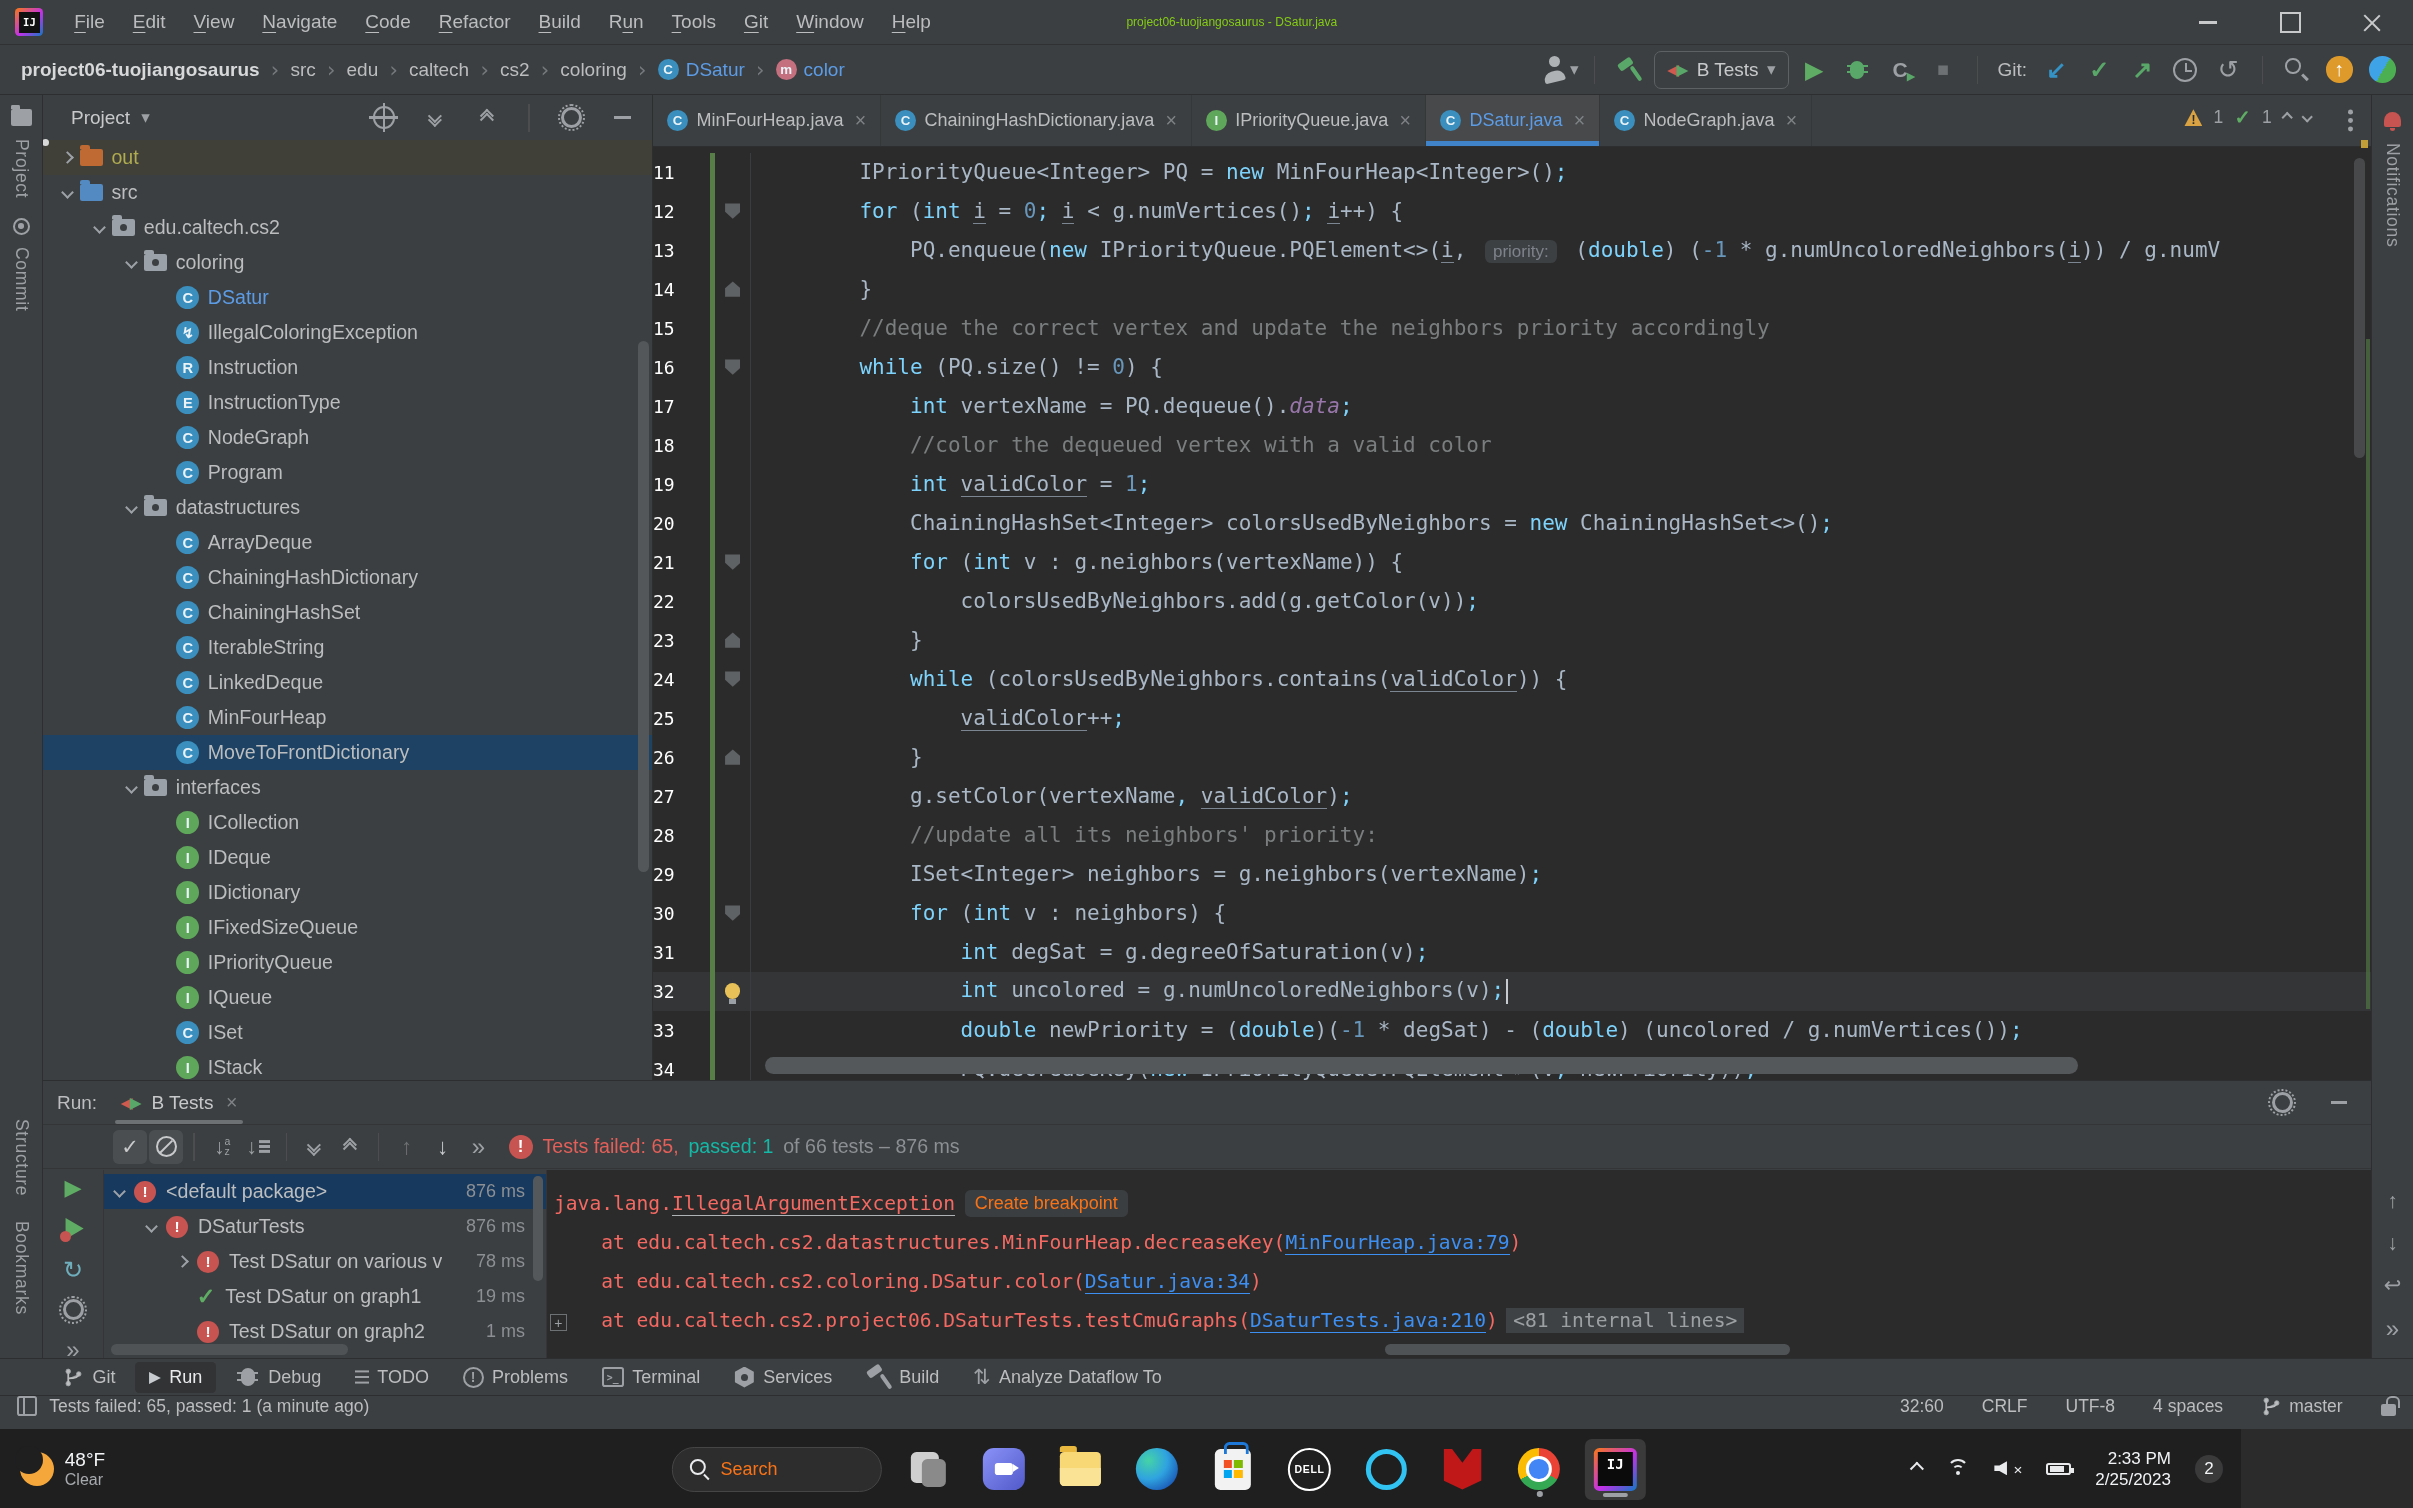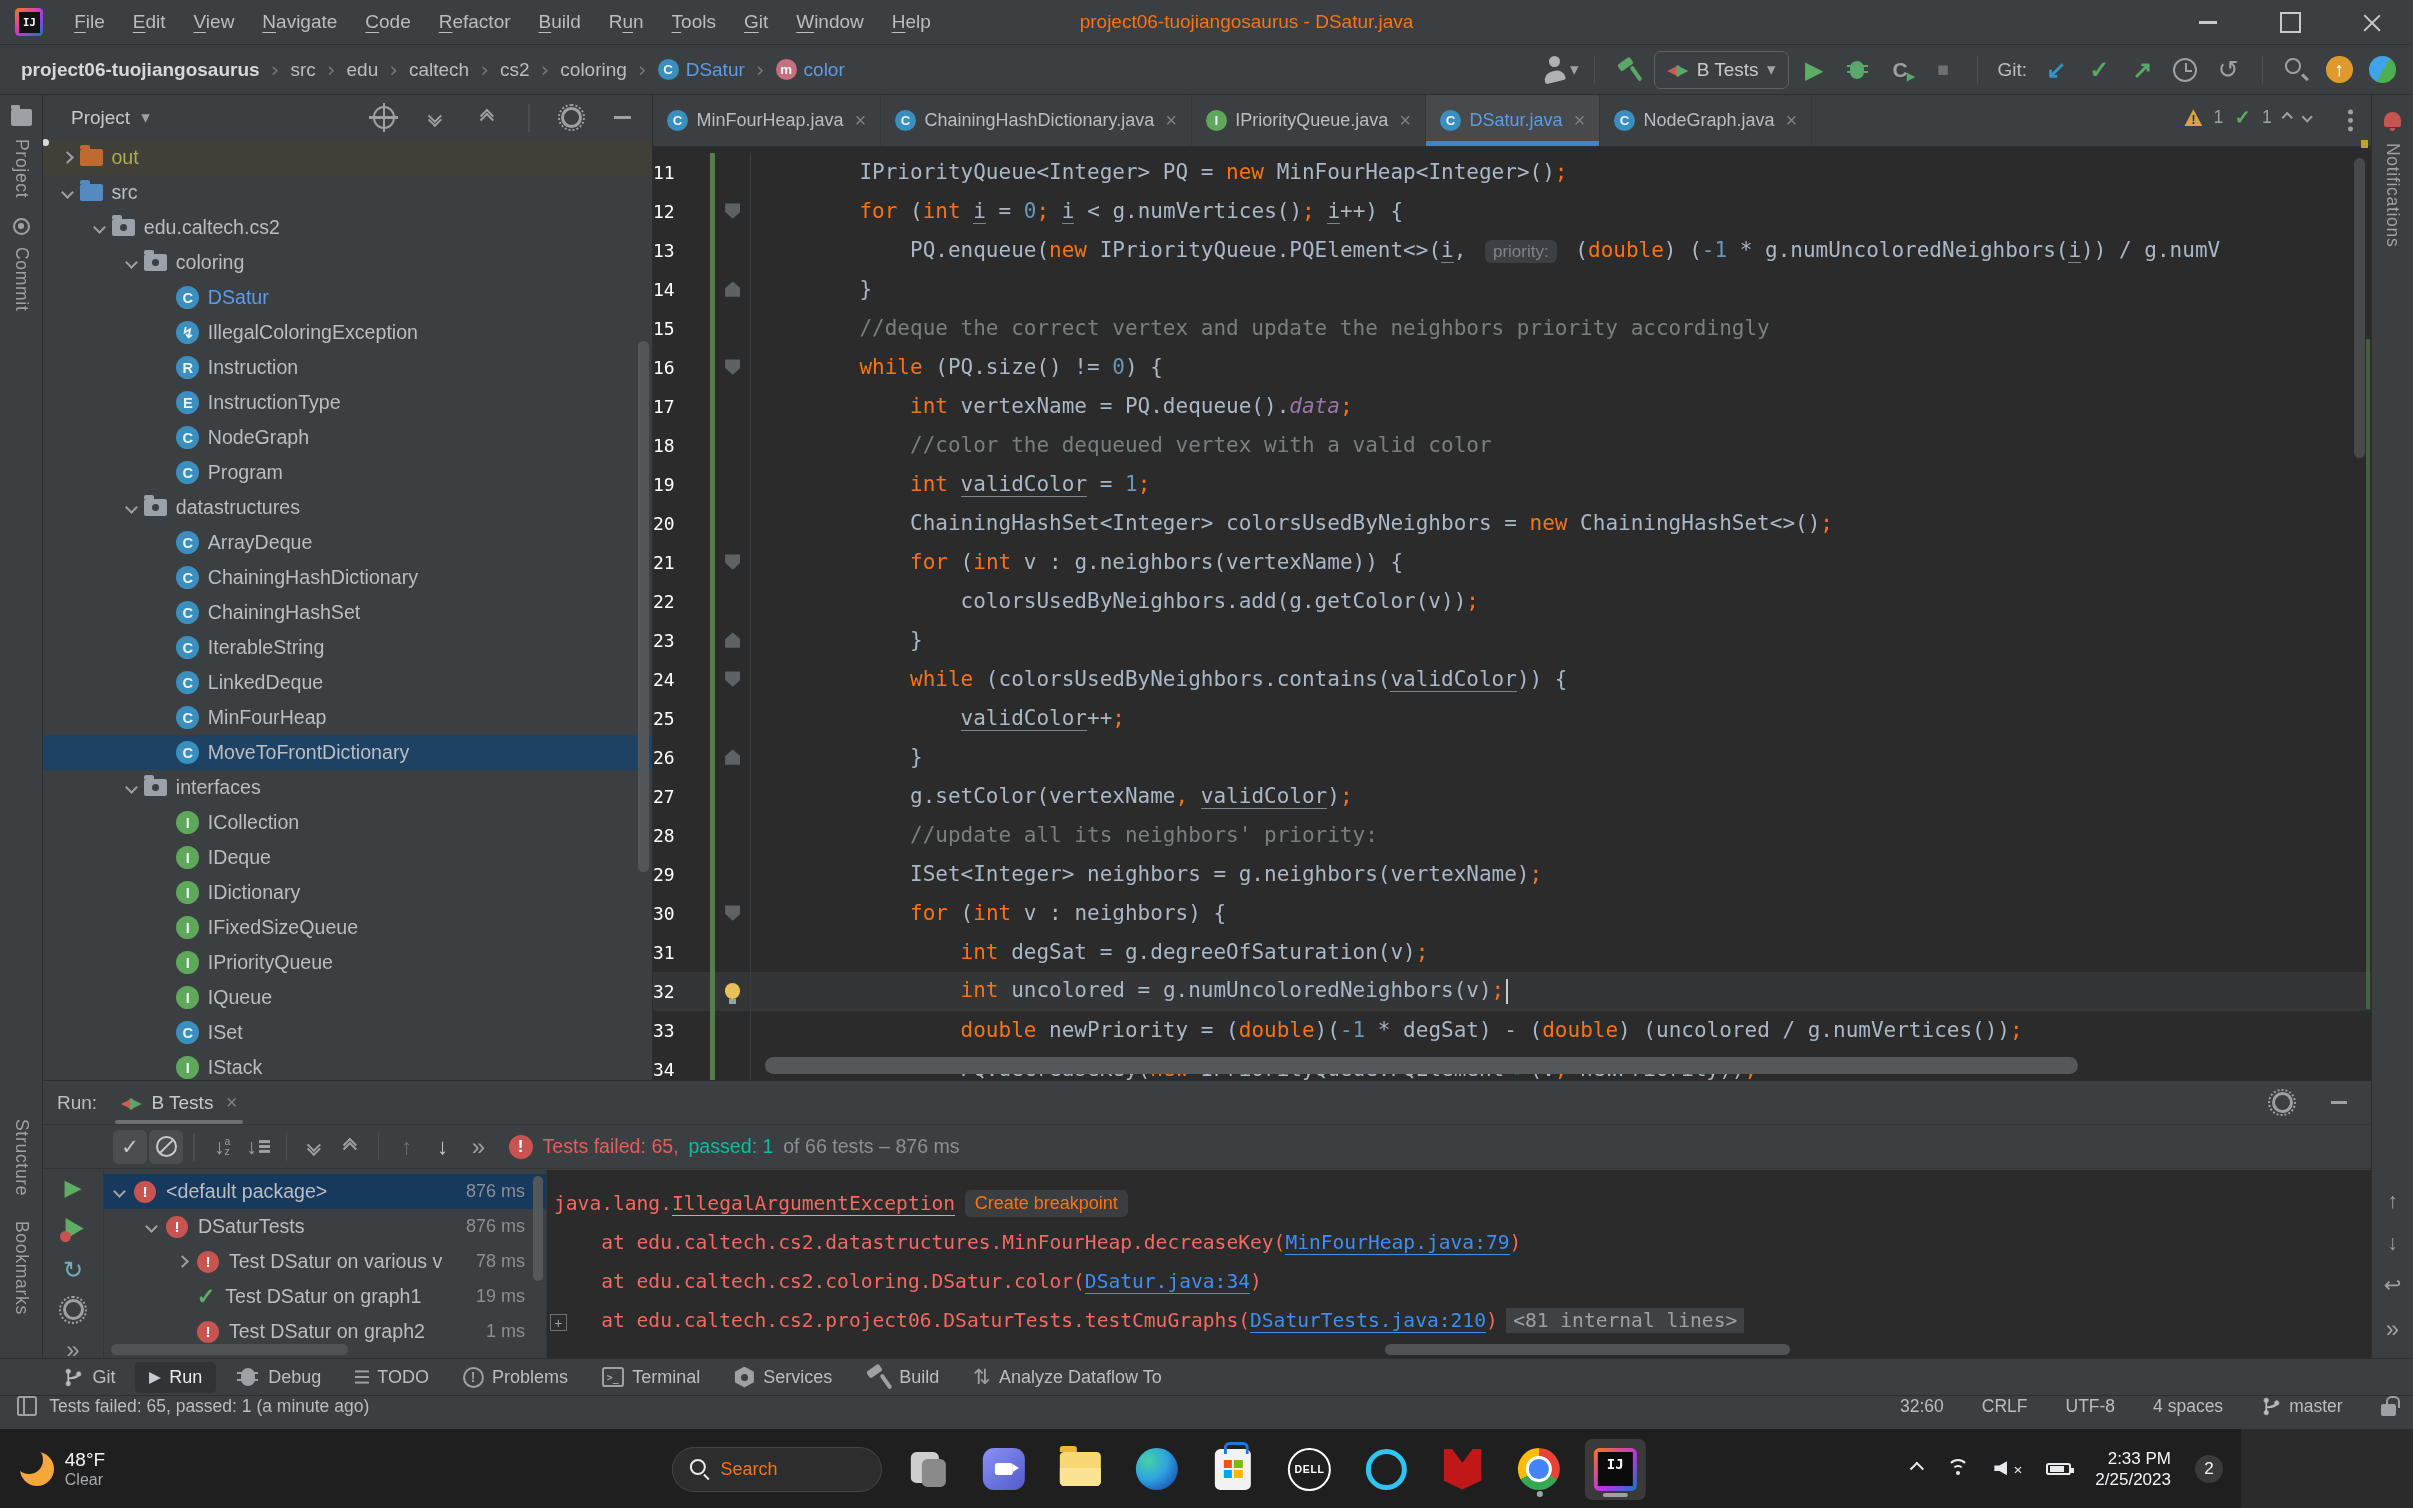--- a/index.html
+++ b/index.html
@@ -9,21 +9,21 @@
 .ic{display:inline-flex;align-items:center;justify-content:center;position:relative;flex:none}
 
 
 .titlebar{position:absolute;left:0;top:0;width:2413px;height:45px;background:#3C3F41;display:flex;align-items:center;border-bottom:0.7px solid #2F3133}
 .ij-logo{width:28px;height:28px;margin:0 19.6px 0 15.4px;border-radius:4.2px;background:linear-gradient(135deg,#F97A12,#C131E8 55%,#0D7BC4);position:relative}
 .ij-logo::before{content:"";position:absolute;inset:3.5px;background:#111}
 .ij-logo::after{content:"IJ";position:absolute;inset:3.5px;color:#fff;font:700 10.5px "DejaVu Sans Mono",monospace;display:flex;align-items:center;justify-content:center}
 .menu-bar{display:flex;gap:5.6px}
 .menu-item{padding:5.6px 11.2px;color:#BBBDBF;font-size:19px;border-radius:4.2px;cursor:default}
 .menu-item .mn{text-decoration:underline;text-underline-offset:3.5px}
-.win-title{position:absolute;left:50%;transform:translateX(-38%);color:#f97316;font-size:19px;white-space:nowrap}
+.win-title{position:absolute;left:50%;transform:translateX(-38%);color:#84cc16;font-size:12px;white-space:nowrap}
 .win-controls{position:absolute;right:0;top:0;height:45px;display:flex}
 .win-btn{width:82px;height:45px;display:flex;align-items:center;justify-content:center;color:#C7C9CB}
 .ic-minimize-window::before{content:"";width:18px;height:2.1px;background:currentColor}
 .ic-maximize-window::before{content:"";width:17px;height:17px;border:2.1px solid currentColor}
 .ic-close-window{width:19.6px;height:19.6px}
 .ic-close-window::before,.ic-close-window::after{content:"";position:absolute;width:22.3px;height:2.1px;background:currentColor;top:9px;left:-1.4px}
 .ic-close-window::before{transform:rotate(45deg)}.ic-close-window::after{transform:rotate(-45deg)}
 
 
 .navbar{position:absolute;left:0;top:45px;width:2413px;height:50px;background:#3C3F41;display:flex;align-items:center;border-bottom:0.7px solid #2C2E30;padding:0 12.6px 0 21px}
@@ -140,21 +140,21 @@
 .cline{display:flex;height:39px;align-items:center;white-space:pre;position:relative}
 .cline.current{background:#333537}
 .g-num{width:49px;text-align:left;color:#ffffff;font:18px "DejaVu Sans Mono",monospace;flex:none}
 .g-vcs{width:4.9px;height:39px;background:#567E46;margin-left:8.4px;flex:none}
 .g-fold{width:36px;height:39px;display:flex;align-items:center;justify-content:center;flex:none;border-right:0.7px solid #3A3D3F}
 .fold-d{width:15.4px;height:15.4px;background:#5F6265;clip-path:polygon(0 0,100% 0,100% 55%,50% 100%,0 55%)}
 .fold-u{width:15.4px;height:15.4px;background:#5F6265;clip-path:polygon(50% 0,100% 45%,100% 100%,0 100%,0 45%)}
 .bulb{width:15.4px;height:15.4px;border-radius:50%;background:#E8C158;position:relative}
 .bulb::after{content:"";position:absolute;left:4.2px;bottom:-4.9px;width:7px;height:4.2px;background:#9AA0A6}
 .ctext{font:21px "DejaVu Sans Mono",monospace;color:#A9B7C6;padding-left:7px}
-.tok-k{color:#f97316}.tok-n{color:#6897BB}.tok-c{color:#7A7E7F}.tok-f{color:#9876AA;font-style:italic}
+.tok-k{color:#7dd3fc}.tok-n{color:#6897BB}.tok-c{color:#7A7E7F}.tok-f{color:#9876AA;font-style:italic}
 .tok-u{border-bottom:1.4px solid #7C8693}
 .tok-h{background:#3D4043;color:#7E828B;border-radius:6.3px;padding:2.1px 8.4px;font-family:"Liberation Sans",sans-serif;font-size:17px;margin:0 5.6px}
 .caret-bar{display:inline-block;width:2.1px;height:25px;background:#C8CCD0;vertical-align:middle;margin-left:1.4px}
 .inspections{position:absolute;top:11.2px;right:60px;display:flex;align-items:center;gap:11.2px;color:#9DA0A4;font-size:17.5px}
 .ic-inspection-warning{width:18px;height:17px}
 .ic-inspection-warning::before{content:"";position:absolute;inset:0;background:#D9A343;clip-path:polygon(50% 0,100% 100%,0 100%)}
 .ic-inspection-warning::after{content:"!";position:relative;color:#2B2B2B;font:700 12px "Liberation Sans",sans-serif;top:2.1px}
 .ic-inspection-ok::before{content:"✓";color:#5FAD65;font-size:19.6px;font-weight:700}
 .chev-s{width:8.4px;height:8.4px;border-right:2.1px solid #9DA0A4;border-bottom:2.1px solid #9DA0A4}
 .chev-s.up{transform:rotate(-135deg)}.chev-s.down{transform:rotate(45deg)}

